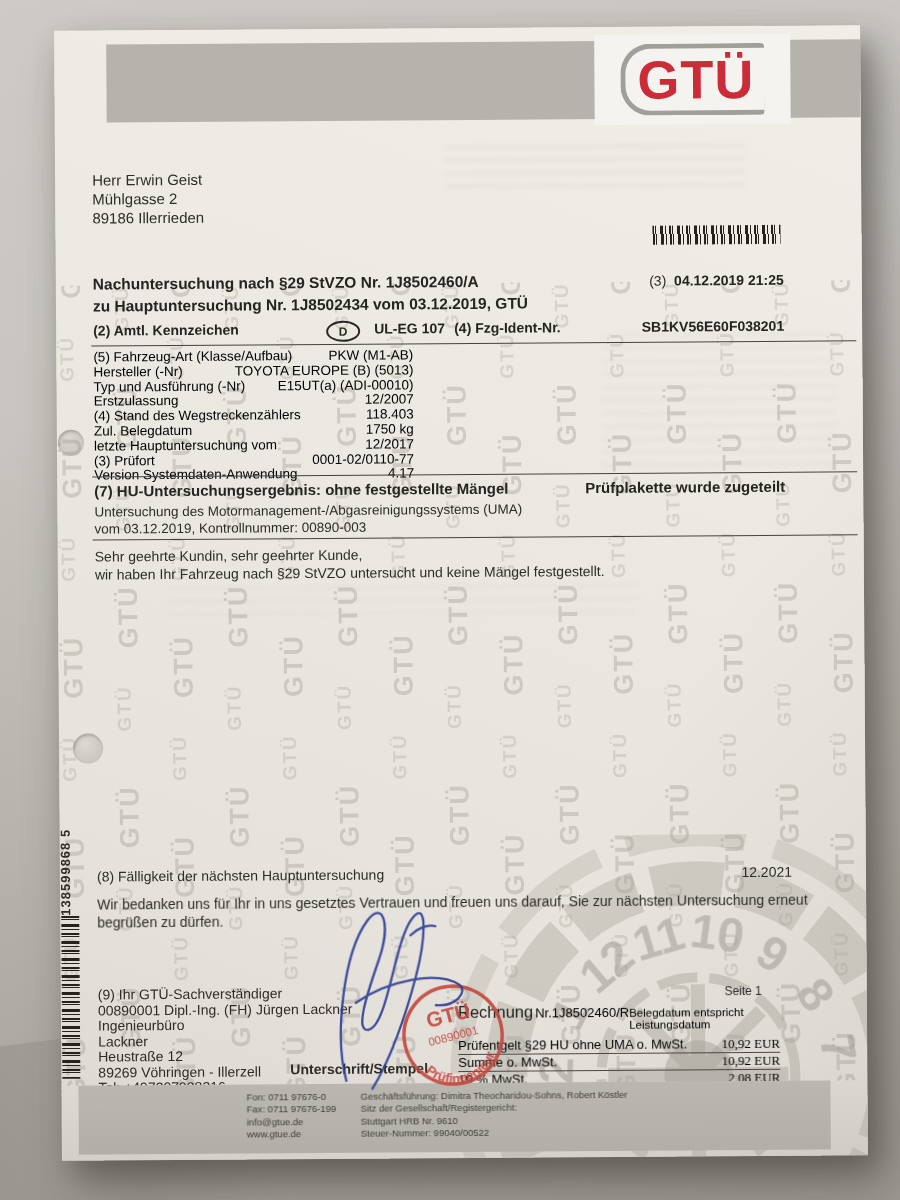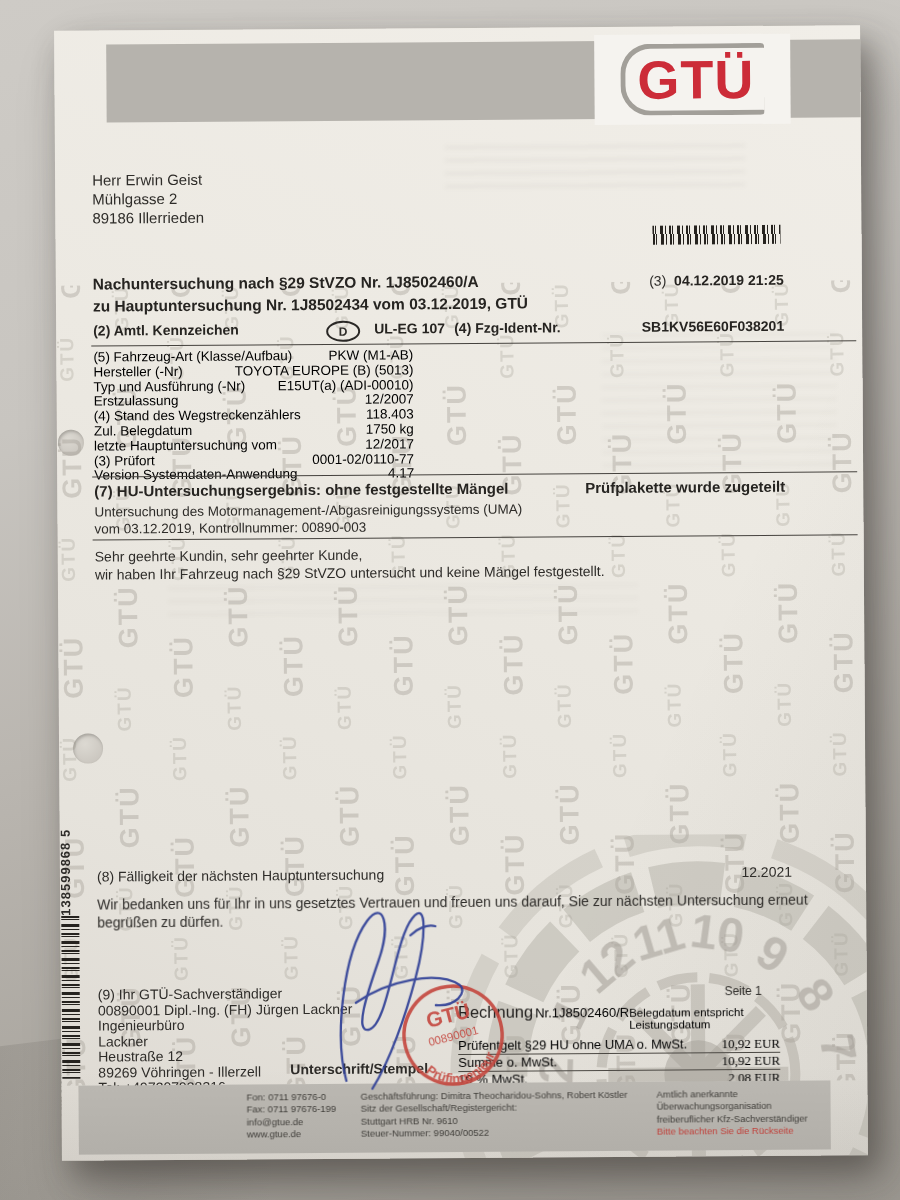--- a/index.html
+++ b/index.html
@@ -433,26 +433,20 @@
         <div>Fax: 0711 97676-199</div>
         <div>info@gtue.de</div>
         <div>www.gtue.de</div>
       </div>
       <div class="fcol" style="left:282px;">
         <div>Geschäftsführung: Dimitra Theocharidou-Sohns, Robert Köstler</div>
         <div>Sitz der Gesellschaft/Registergericht:</div>
         <div>Stuttgart HRB Nr. 9610</div>
         <div>Steuer-Nummer: 99040/00522</div>
       </div>
-      <div class="fcol" style="left:578px;">
-        <div>Amtlich anerkannte</div>
-        <div>Überwachungsorganisation</div>
-        <div>freiberuflicher Kfz-Sachverständiger</div>
-        <div class="fred">Bitte beachten Sie die Rückseite</div>
-      </div>
     </div>
 
     <div class="side-num">138599868 5</div>
     <div class="barcode-v" style="left:1px;top:885px;width:18px;height:163px;z-index:2;"></div>
     <div class="side-copy">© 2019 GTÜ mbH F.-Nr. UB 05/19</div>
 
   </div>
 
   <svg class="stamp" viewBox="0 0 114 114">
     <circle cx="57" cy="57" r="49" fill="none" stroke="#c4463e" stroke-width="3.5"></circle>

